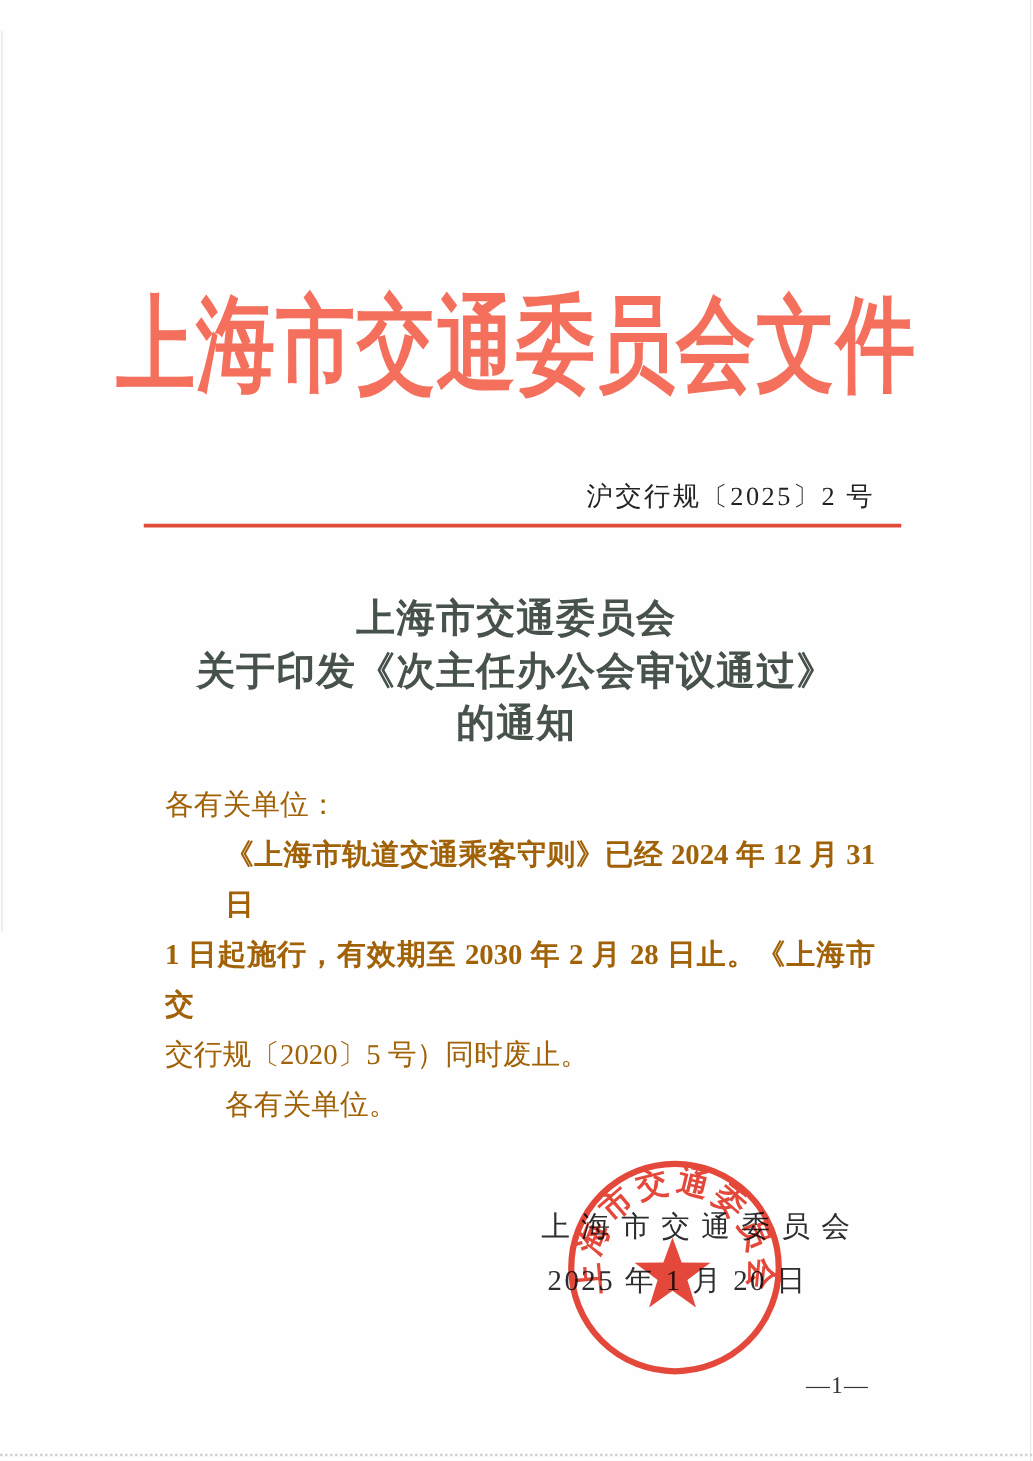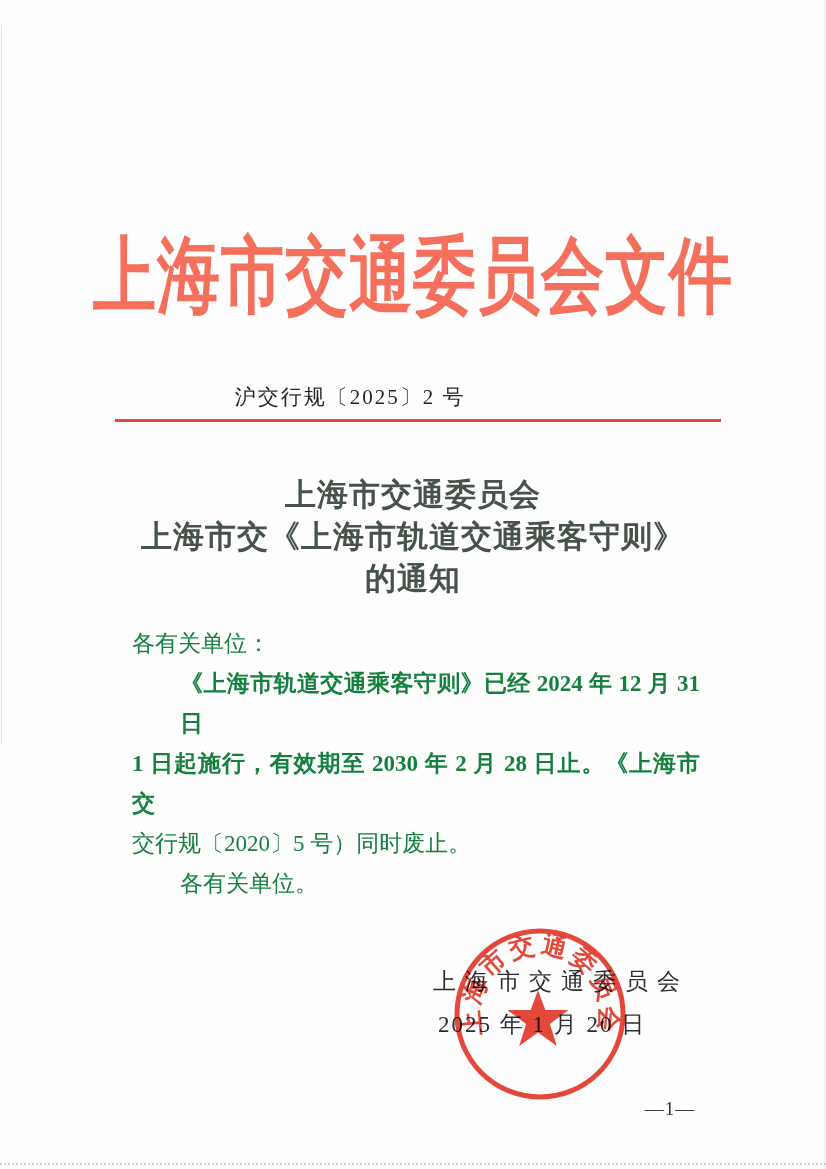--- a/index.html
+++ b/index.html
@@ -41,21 +41,21 @@
     letter-spacing: 1px;
     color: #f4705c;
     transform: scaleY(1.32);
     transform-origin: 50% 50%;
     white-space: nowrap;
   }
   .doc-number {
     position: absolute;
     left: 0; top: 383px;
     width: 700px;
-    text-align: center;
+    text-align: right;
     font-size: 21px;
     letter-spacing: 2px;
     color: #1f2123;
   }
   .red-rule {
     position: absolute;
     left: 115px; top: 419px;
     width: 606px; height: 3px;
     background: #e14b39;
   }
@@ -69,21 +69,21 @@
     letter-spacing: 1px;
     line-height: 42px;
     color: #46524a;
   }
   .body-block {
     position: absolute;
     left: 132px; top: 624px;
     width: 568px;
     font-size: 23px;
     line-height: 40px;
-    color: #15803d;
+    color: #a16207;
   }
   .body-line { width: 568px; white-space: nowrap; }
   .jf { white-space: normal; text-align: justify; text-align-last: justify; font-weight: bold; }
   .indent { padding-left: 48px; width: 520px; }
 
   .sig-org {
     position: absolute;
     left: 433px; top: 966px;
     font-size: 23px;
     letter-spacing: 9px;
@@ -133,21 +133,21 @@
   <div class="edge-bottom"></div>
 
   <div class="banner">上海市交通委员会文件</div>
 
   <div class="doc-number">沪交行规〔2025〕2 号</div>
 
   <div class="red-rule"></div>
 
   <div class="notice-title">
     <div>上海市交通委员会</div>
-    <div>上海市交《上海市轨道交通乘客守则》</div>
+    <div>关于印发《次主任办公会审议通过》</div>
     <div>的通知</div>
   </div>
 
   <div class="body-block">
     <div class="body-line">各有关单位：</div>
     <div class="body-line jf indent">《上海市轨道交通乘客守则》已经 2024 年 12 月 31 日</div>
     <div class="body-line jf">1 日起施行，有效期至 2030 年 2 月 28 日止。《上海市交</div>
     <div class="body-line">交行规〔2020〕5 号）同时废止。</div>
     <div class="body-line indent">各有关单位。</div>
   </div>

